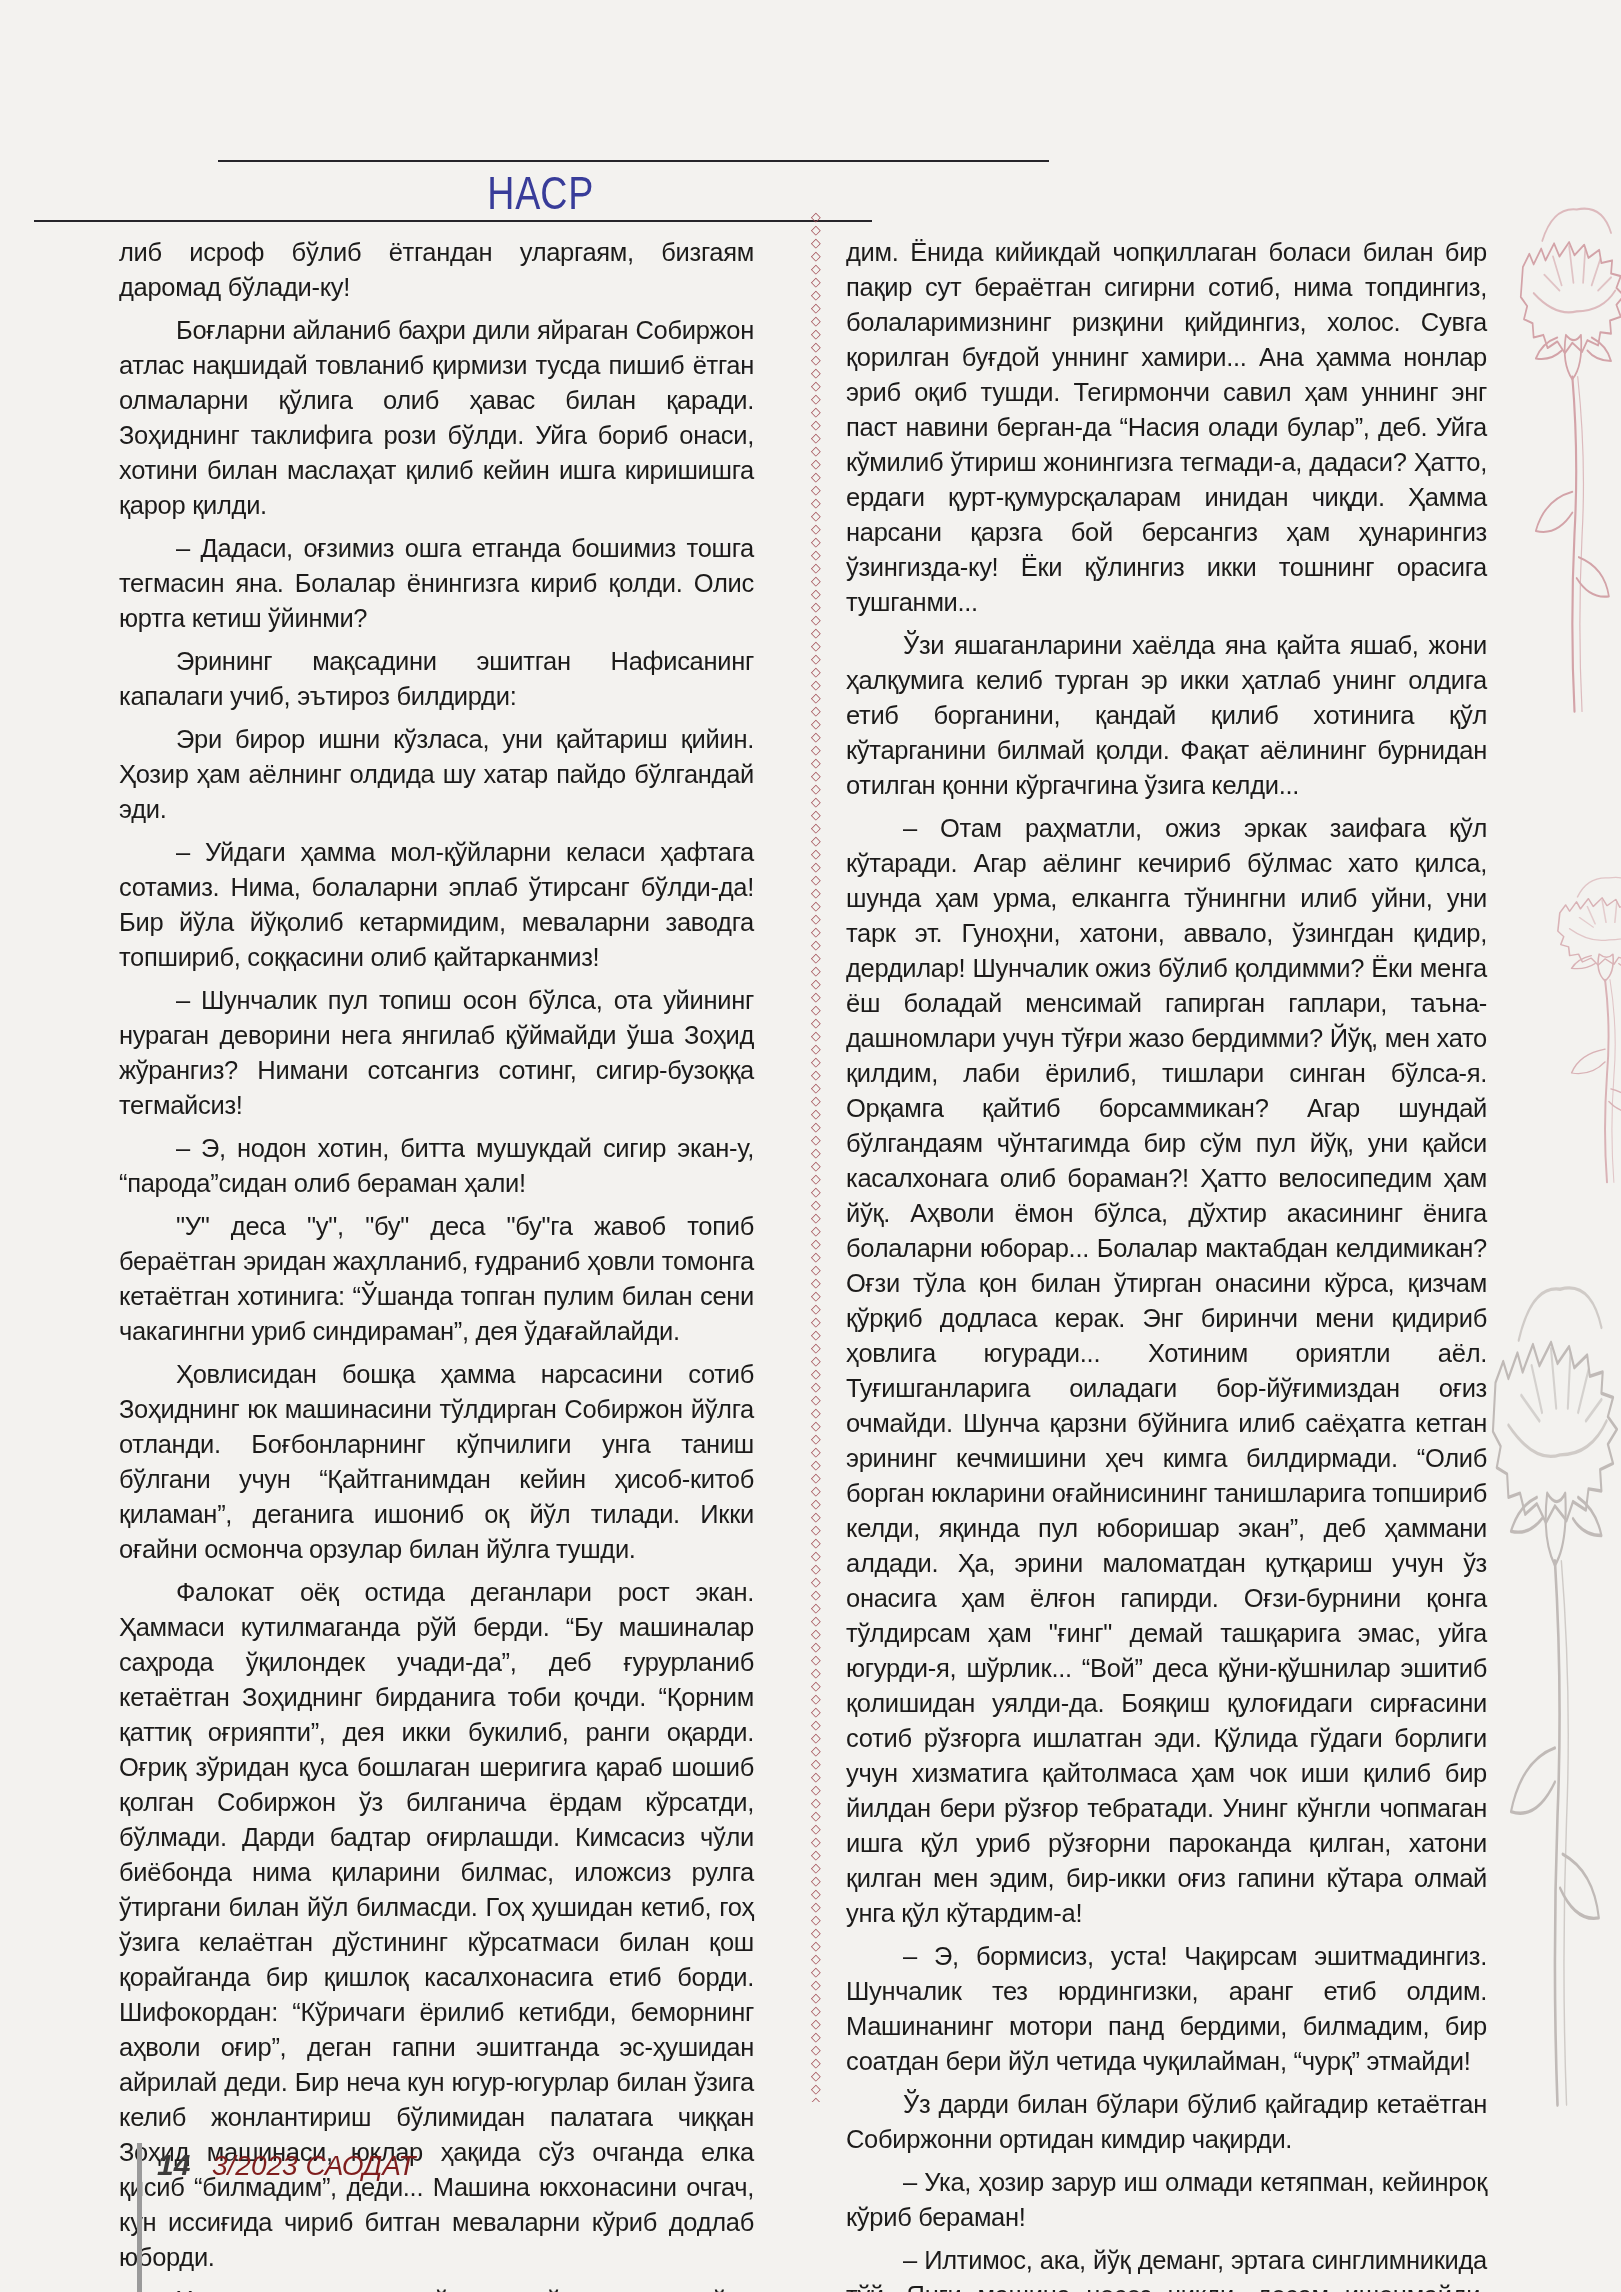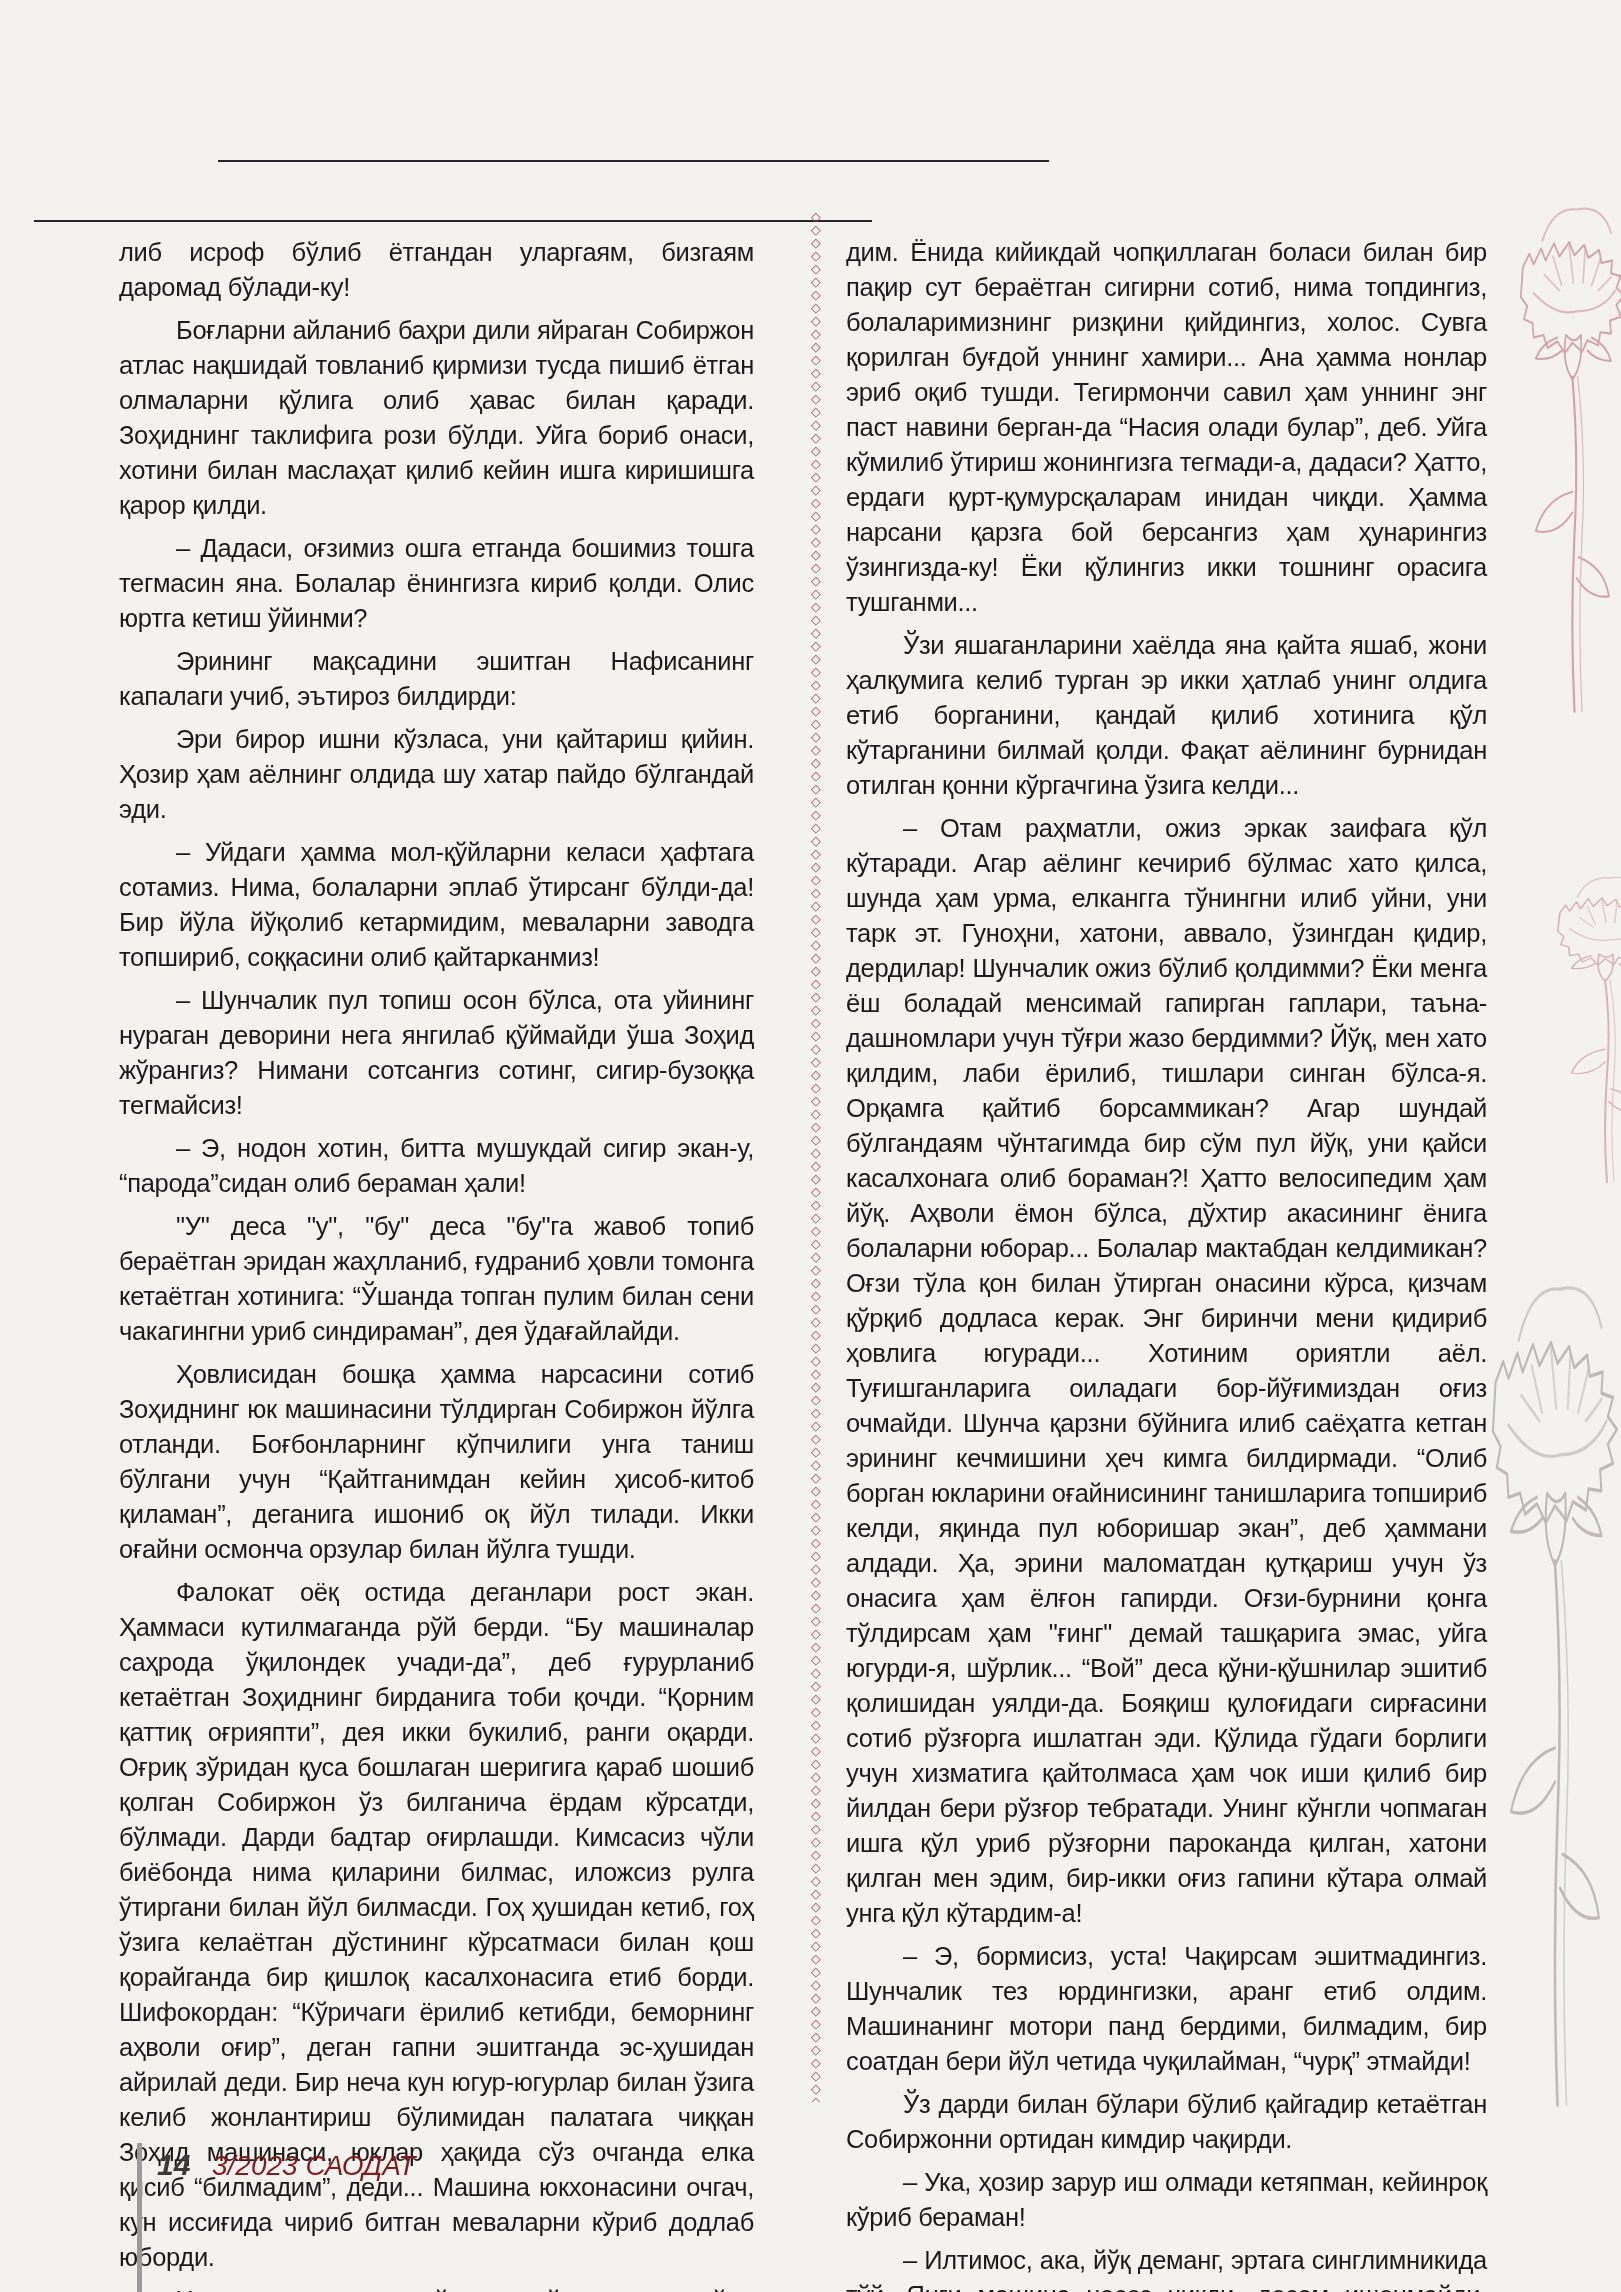--- a/index.html
+++ b/index.html
@@ -77,20 +77,23 @@
       <use href="#carnation"></use>
     </svg>
   <svg class="flower flower-mid" viewBox="0 0 120 420" preserveAspectRatio="none">
       <use href="#carnation"></use>
     </svg>
   <svg class="flower flower-big" viewBox="0 0 120 420" preserveAspectRatio="none">
       <use href="#carnation"></use>
     </svg>
 
   <div class="rule rule-top"></div>
+  <div class="section-title">
+    <span>НАСР</span>
+  </div>
   <div class="rule rule-bottom"></div>
 
   <div class="col col-left">
       <p class="">либ исроф бўлиб ётгандан уларгаям, бизгаям даромад бўлади-ку!</p>
       <p class="indent">Боғларни айланиб баҳри дили яйраган Собиржон атлас нақшидай товланиб қирмизи тусда пишиб ётган олмаларни қўлига олиб ҳавас билан қаради. Зоҳиднинг таклифига рози бўлди. Уйга бориб онаси, хотини билан маслаҳат қилиб кейин ишга киришишга қарор қилди.</p>
       <p class="indent">– Дадаси, оғзимиз ошга етганда бошимиз тошга тегмасин яна. Болалар ёнингизга кириб қолди. Олис юртга кетиш ўйинми?</p>
       <p class="indent">Эрининг мақсадини эшитган Нафисанинг капалаги учиб, эътироз билдирди:</p>
       <p class="indent">Эри бирор ишни кўзласа, уни қайтариш қийин. Ҳозир ҳам аёлнинг олдида шу хатар пайдо бўлгандай эди.</p>
       <p class="indent">– Уйдаги ҳамма мол-қўйларни келаси ҳафтага сотамиз. Нима, болаларни эплаб ўтирсанг бўлди-да! Бир йўла йўқолиб кетармидим, меваларни заводга топшириб, соққасини олиб қайтарканмиз!</p>
       <p class="indent">– Шунчалик пул топиш осон бўлса, ота уйининг нураган деворини нега янгилаб қўймайди ўша Зоҳид жўрангиз? Нимани сотсангиз сотинг, сигир-бузоққа тегмайсиз!</p>

